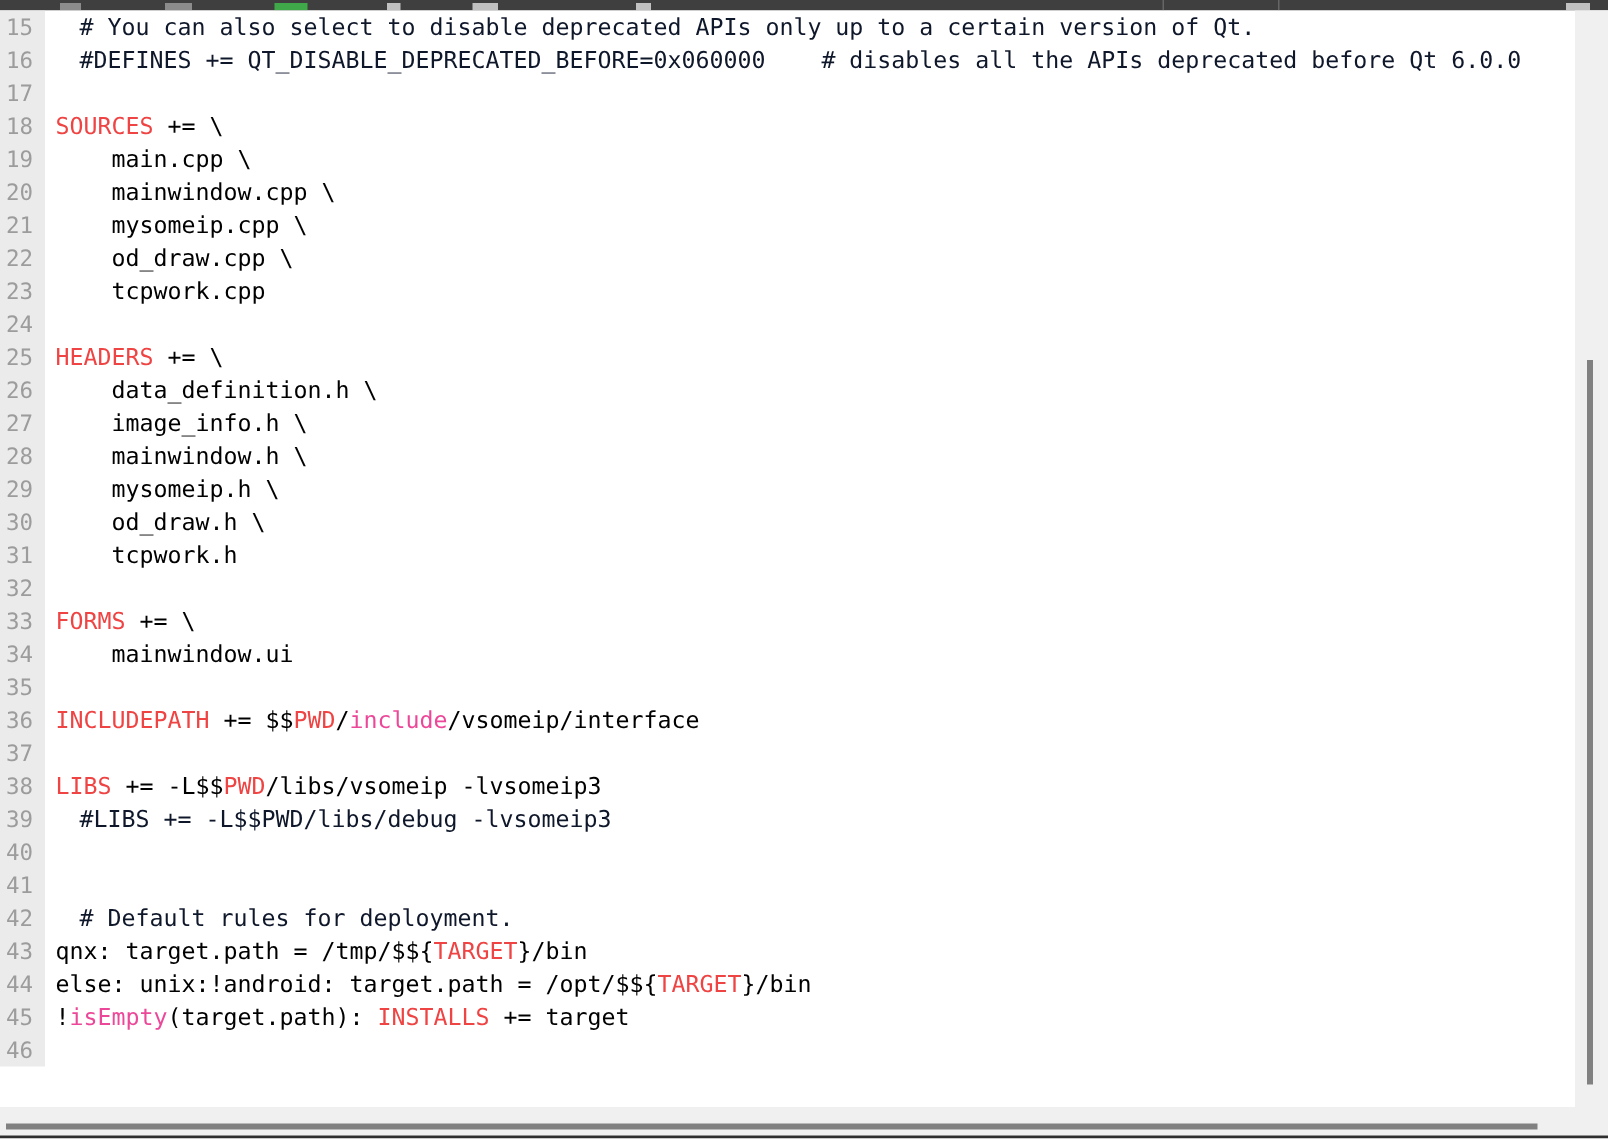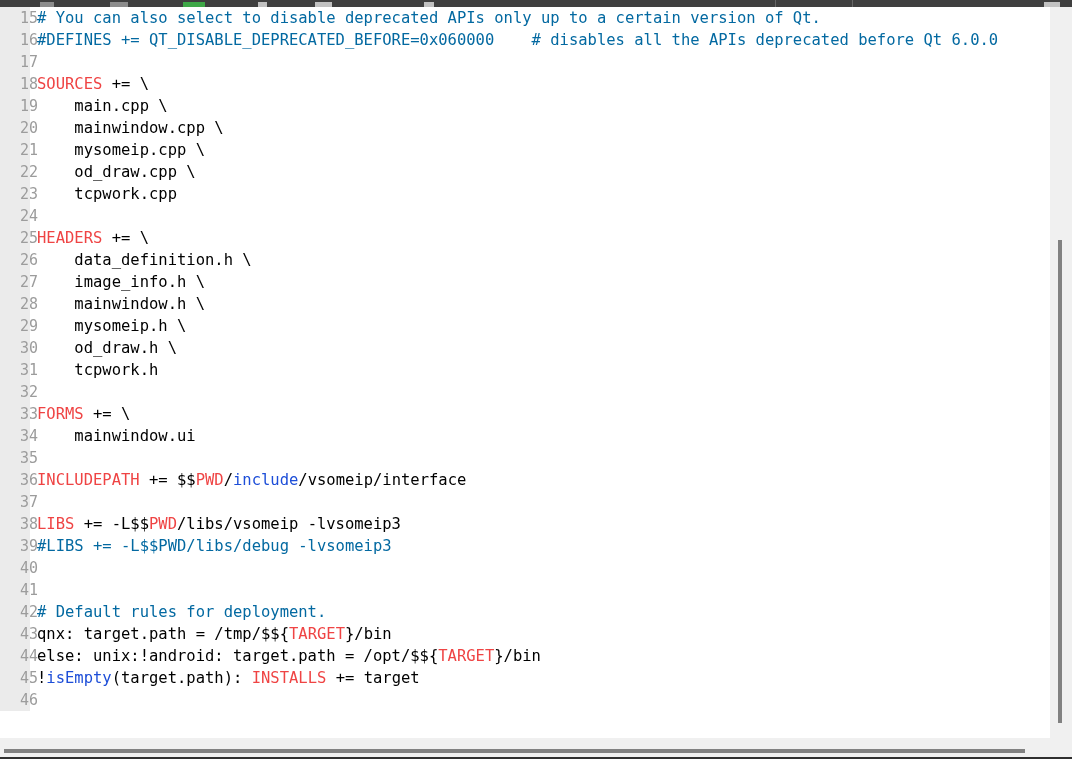--- a/index.html
+++ b/index.html
@@ -86,39 +86,38 @@
   .lineno {
     position: absolute;
     left: 0;
     top: 0;
     width: 22px;
     text-align: right;
     color: #9c9c9c;
     font-family: "DejaVu Sans Mono", "Liberation Mono", monospace;
     font-size: 15px;
     line-height: 22px;
-    padding-left: 16px;
   }
 
   .code {
     position: absolute;
     left: 37px;
     top: 0;
     font-family: "DejaVu Sans Mono", "Liberation Mono", monospace;
     font-size: 15.5px;
     line-height: 22px;
     color: #000000;
     white-space: pre;
   }
 
   
   .t-plain   { color: #000000; }
-  .t-comment { color: #0369a1; }
+  .t-comment { color: #0f172a; margin-left: 16px; }
   .t-var     { color: #ef4444; }
-  .t-func    { color: #1d4ed8; }
+  .t-func    { color: #ec4899; }
 
   
   .vscroll-track {
     position: absolute;
     right: 0;
     top: 7px;
     width: 22px;
     height: 731px;
     background: #f0f0f0;
     z-index: 5;

